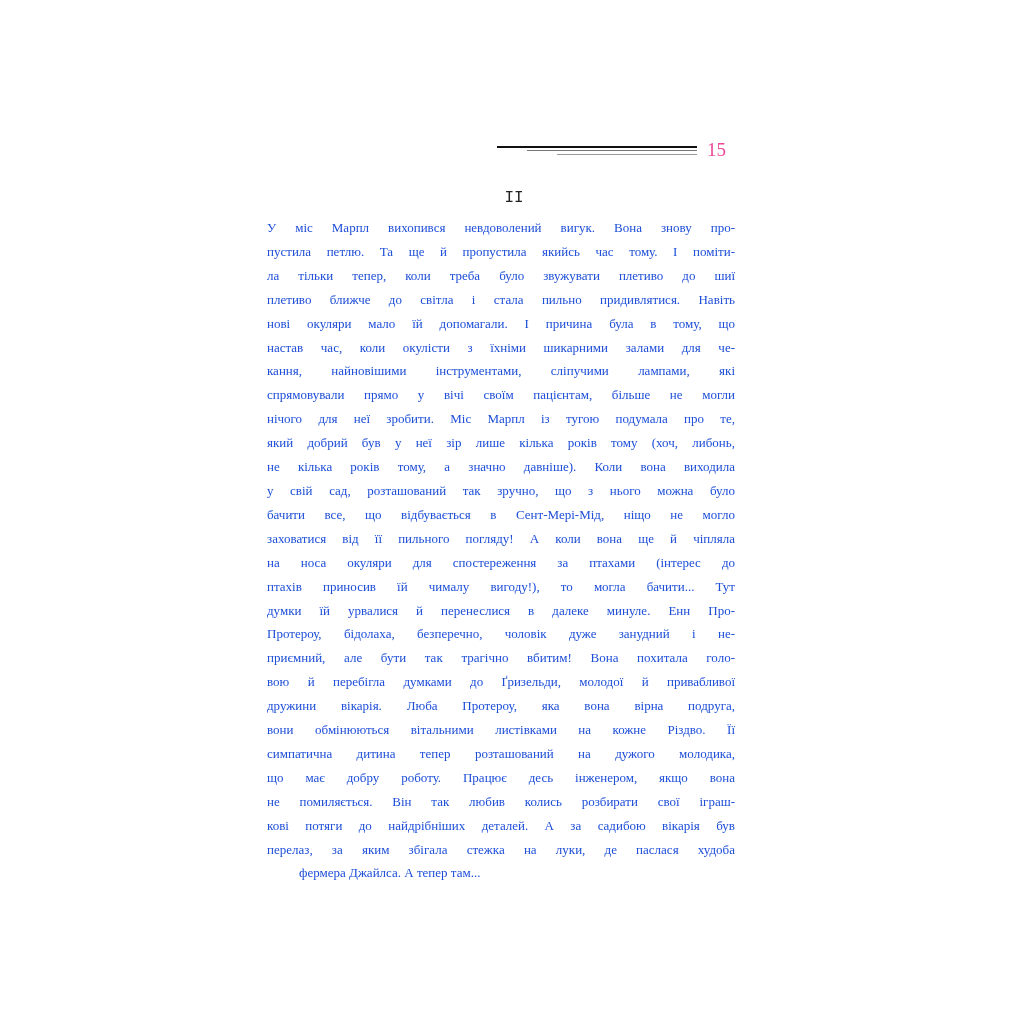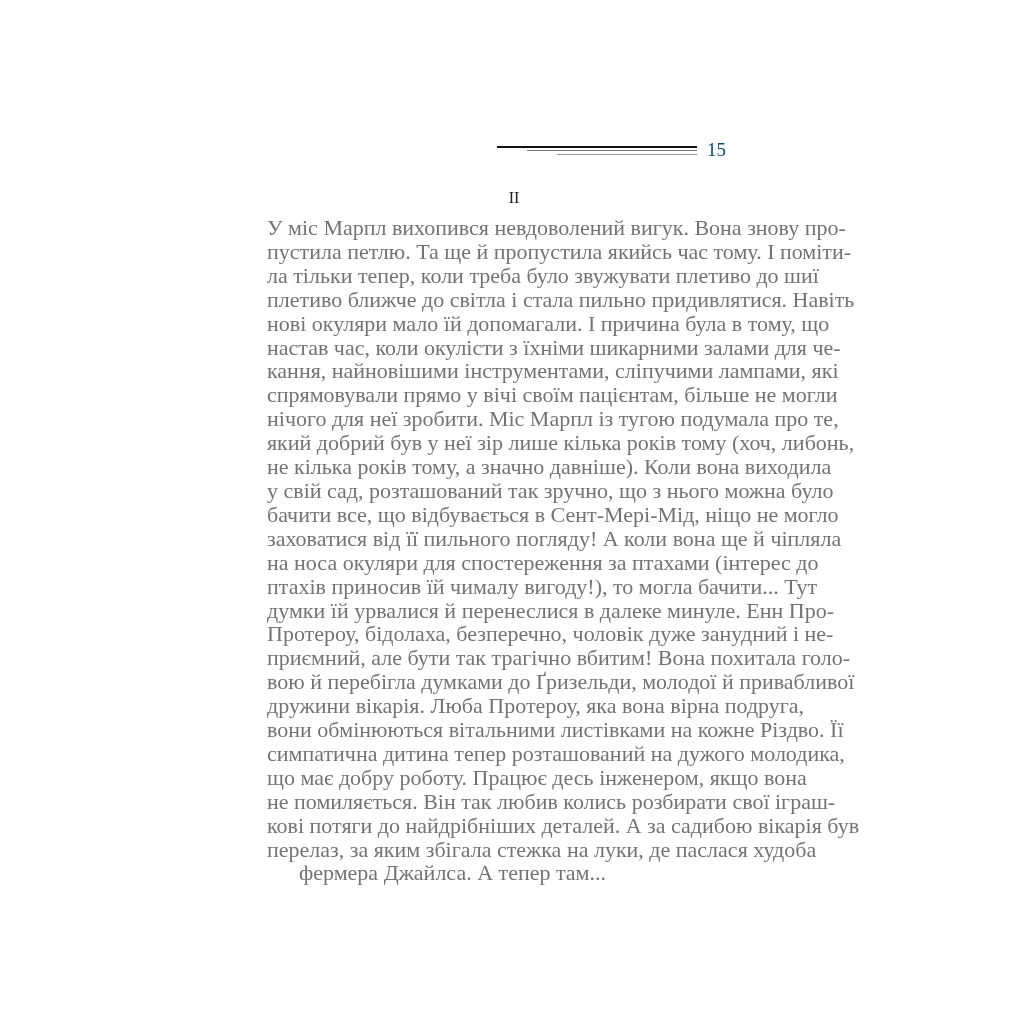--- a/index.html
+++ b/index.html
@@ -2,23 +2,23 @@
 <html><head>
 <meta charset="utf-8">
 <style>
   html, body { margin: 0; padding: 0; background: #ffffff; }
   body { width: 1024px; height: 1024px; position: relative; overflow: hidden; }
   .page { position: absolute; left: 0; top: 0; width: 1024px; height: 1024px; background: #fff; }
   .rule { position: absolute; height: 0; }
   .rule-1 { left: 497px; top: 146px; width: 200px; border-top: 2px solid #111; }
   .rule-2 { left: 527px; top: 150px; width: 170px; border-top: 1.5px solid #777; }
   .rule-3 { left: 557px; top: 154px; width: 140px; border-top: 1.5px solid #999; }
-  .page-number { position: absolute; left: 707px; top: 139px; font-family: "Liberation Serif", serif; font-size: 19px; color: #0c4a6e; line-height: 22px; }
-  .section-number { position: absolute; left: 0; width: 1024px; top: 188px; text-align: center; font-family: Liberation Serif, serif; font-size: 16px; color: #222; line-height: 20px; padding-left: 4px; box-sizing: border-box; }
-  .body-text { position: absolute; left: 267px; top: 216px; width: 468px; font-family: "Liberation Serif", serif; font-size: 22px; line-height: 23.9px; color: #737373; text-align: justify; }
+  .page-number { position: absolute; left: 707px; top: 139px; font-family: "Liberation Serif", serif; font-size: 19px; color: #ec4899; line-height: 22px; }
+  .section-number { position: absolute; left: 0; width: 1024px; top: 188px; text-align: center; font-family: Liberation Mono, monospace; font-size: 16px; color: #222; line-height: 20px; padding-left: 4px; box-sizing: border-box; }
+  .body-text { position: absolute; left: 267px; top: 216px; width: 468px; font-family: "Liberation Serif", serif; font-size: 13px; line-height: 23.9px; color: #1d4ed8; text-align: justify; }
   .line { display: block; white-space: nowrap; text-align: justify; text-align-last: justify; }
   .line.last { text-align-last: left; margin-left: 32px; }
 </style>
 </head>
 <body>
 
 <div class="page">
   <div class="rule rule-1"></div>
   <div class="rule rule-2"></div>
   <div class="rule rule-3"></div>

